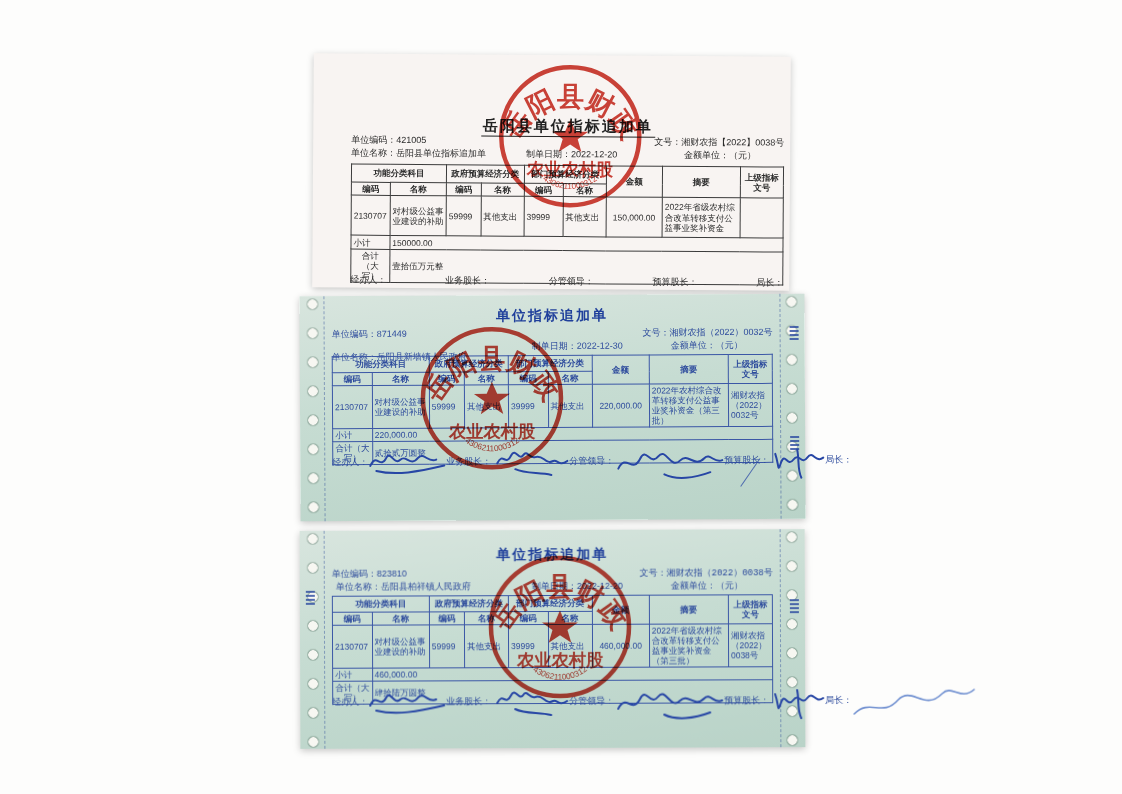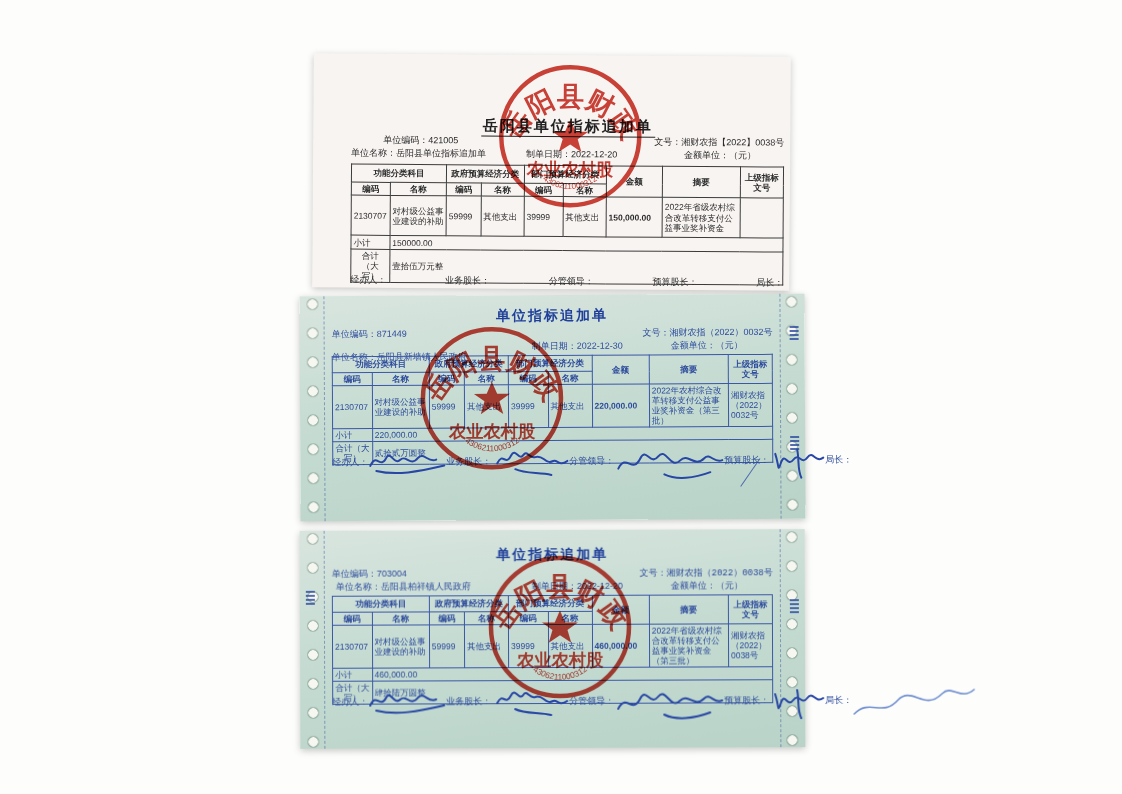--- a/index.html
+++ b/index.html
@@ -13,21 +13,21 @@
   .white .title{font-size:15px;color:#222;}
   .white .title span{border-bottom:1.5px solid #222;padding:0 2px 2px;}
   .green .title{font-size:14px;color:#1f3f9b;}
   .hrow{position:absolute;left:0;right:0;font-size:9px;}
   .hl{position:absolute;white-space:nowrap;}
   .tbl{position:absolute;border-collapse:collapse;table-layout:fixed;width:100%;font-size:8.5px;line-height:1.18;}
   .tbl th,.tbl td{border:1px solid #4a4a4a;padding:1px 2px;font-weight:normal;vertical-align:middle;word-break:break-all;}
   .white .tbl th,.white .tbl td{border-color:#3c3c3c;}
   .green .tbl th,.green .tbl td{border-color:#3b57a6;}
   .tbl th{text-align:center;font-weight:bold;}
-  .tbl .amt{text-align:left;white-space:nowrap;font-weight:bold;}
+  .tbl .amt{text-align:center;white-space:nowrap;}
   .tbl .ctr{text-align:center;}
   .footer,.sigrow{position:absolute;left:0;right:0;font-size:9px;display:flex;justify-content:space-between;align-items:flex-start;}
   .siggroup{display:flex;align-items:flex-start;white-space:nowrap;}
   .sig{overflow:visible;margin:-6px 0 0 2px;}
   .sig use{stroke:#2746a5;stroke-width:2;fill:none;stroke-linecap:round;}
   .sig.faint use{stroke:#6f8fd0;stroke-width:1.6;}
   .stamp{position:absolute;mix-blend-mode:multiply;opacity:.88;}
   .strip{position:absolute;top:0;bottom:0;width:22px;
      background-image:radial-gradient(circle at 11px 8px,#f7f7f2 0 4.5px,rgba(50,80,65,.38) 5px,rgba(0,0,0,0) 6.5px);
      background-size:22px 29px;background-repeat:repeat-y;}
@@ -53,21 +53,21 @@
 </svg>
 
 <div id="canvas">
 
   <div class="doc white" style="left:313px;top:55px;width:477px;height:234px;transform:rotate(.4deg);">
     <div class="inner" style="left:38px;right:6px;top:0;bottom:0;">
       <div class="title" style="top:62px;">
         <span>岳阳县单位指标追加单</span>
       </div>
       <div class="hrow" style="top:80px;height:26px;">
-        <div class="hl" style="left:0;top:0;margin-left:32px;">
+        <div class="hl" style="left:0;top:0;">
           <span>单位编码：</span><span>421005</span>
         </div>
         <div class="hl" style="left:0;top:13px;">
           <span>单位名称：</span><span>岳阳县单位指标追加单</span>
         </div>
         <div class="hl" style="left:175px;top:13px;">
           <span>制单日期：</span><span>2022-12-20</span>
         </div>
         <div class="hl" style="right:0;top:0;">
           <span>文号：</span><span>湘财农指【2022】0038号</span>
@@ -271,21 +271,21 @@
     <div class="strip l"></div>
     <div class="strip r"></div>
     <div class="stub" style="right:6px;top:70px;"></div>
     <div class="stub" style="left:6px;top:60px;"></div>
     <div class="inner" style="left:32px;right:32px;top:0;bottom:0;">
       <div class="title" style="top:16px;">
         <span>单位指标追加单</span>
       </div>
       <div class="hrow" style="top:37px;height:26px;">
         <div class="hl" style="left:0;top:0;">
-          <span>单位编码：</span><span>703004</span>
+          <span>单位编码：</span><span>823810</span>
         </div>
         <div class="hl" style="left:4px;top:13px;">
           <span>单位名称：</span><span>岳阳县柏祥镇人民政府</span>
         </div>
         <div class="hl" style="left:200px;top:13px;">
           <span>制单日期：</span><span>2022-12-20</span>
         </div>
         <div class="hl" style="right:0;top:0;font-family:Liberation Mono, monospace;">
           <span>文号：</span><span>湘财农指（2022）0038号</span>
         </div>

